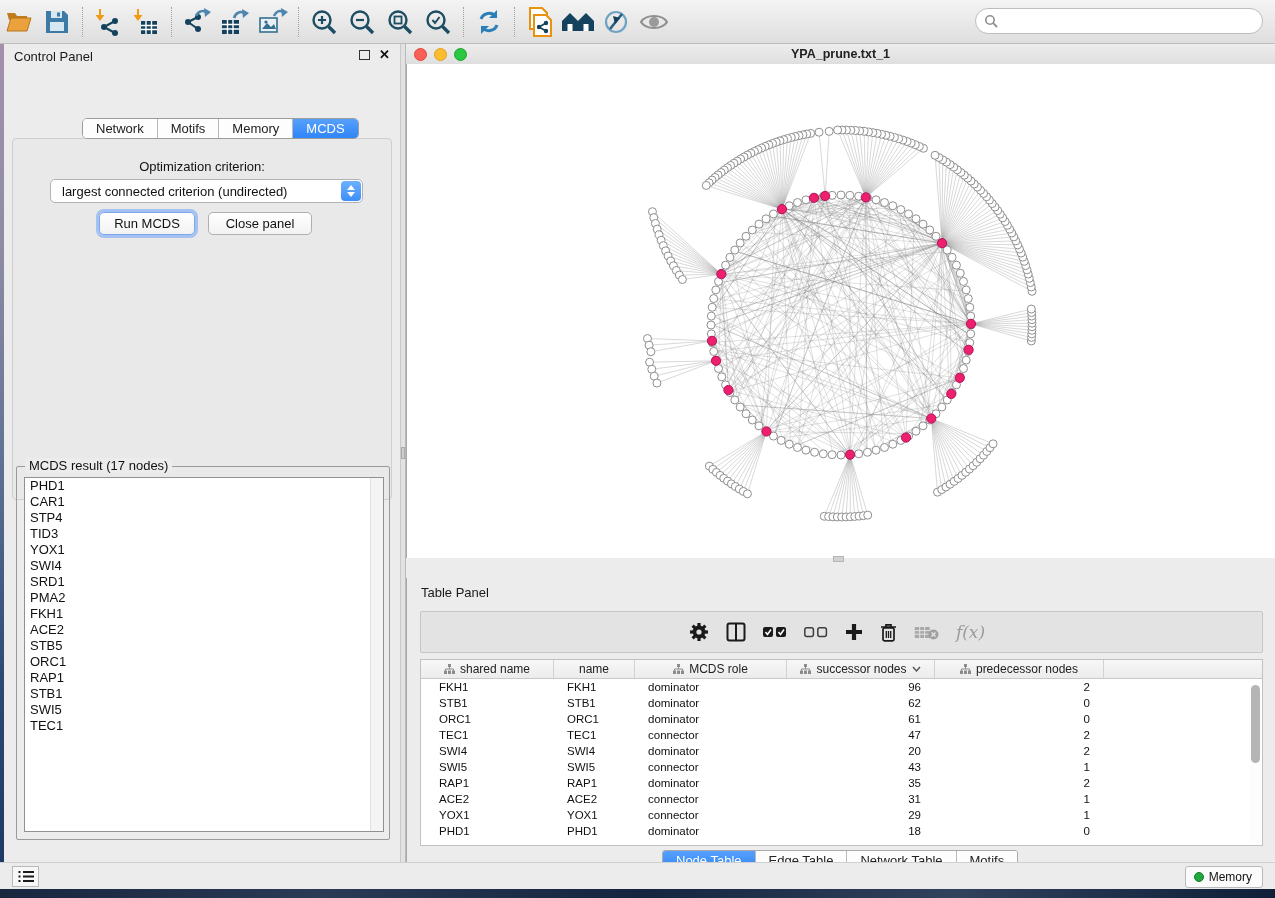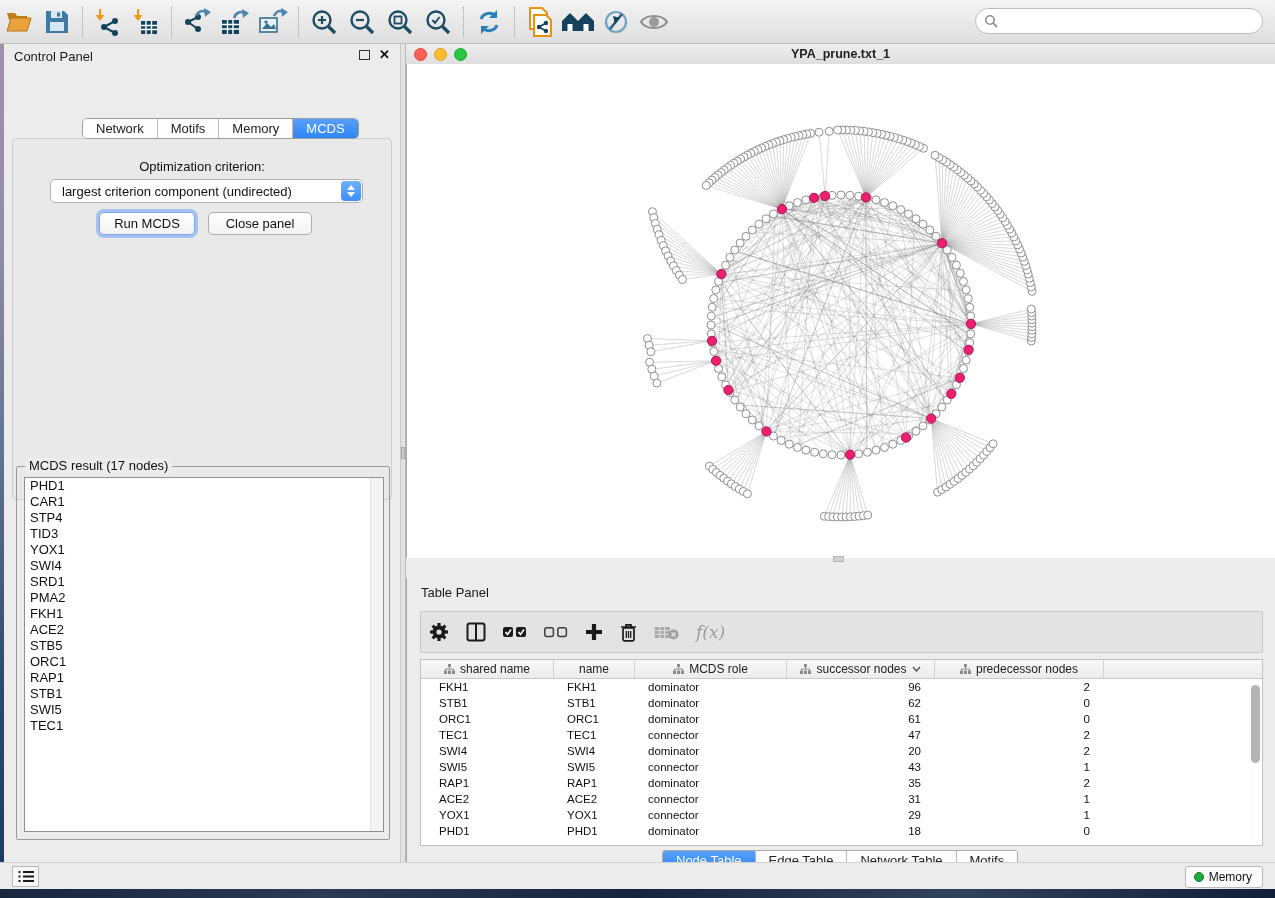--- a/index.html
+++ b/index.html
@@ -75,21 +75,21 @@
   #light-green { left:48px; background:#2ac840; border:1px solid #1da32f; }
   #net-title { position:absolute; left:0; top:3px; width:100%; text-align:center; font-size:12.5px; font-weight:700; color:#222; }
   #net-canvas { position:absolute; left:406px; top:64px; width:869px; height:494px; background:#fff; border-left:1px solid #a8a8a8; }
   #hgrip { position:absolute; left:833px; top:556px; width:11px; height:6px; background:#d2d2d2; border:1px solid #b5b5b5; }
 
   
   #table-panel { position:absolute; left:406px; top:562px; width:965px; height:300px; background:#ececec; border-left:1px solid #a8a8a8;margin-top:16px; }
   #tp-title { position:absolute; left:14px; top:7px; font-size:13px; color:#1a1a1a; }
   #tp-float { right:32px; } #tp-close { right:12px; }
   #tp-toolbar { position:absolute; left:13px; top:33px; width:843px; height:42px; background:#e3e3e3;
-    border:1px solid #c6c6c6; border-radius:2px; display:flex; align-items:center; padding-left:8px; }
+    border:1px solid #c6c6c6; border-radius:2px; display:flex; align-items:center; padding-left:8px;justify-content:center; }
   .tpbtn { margin-right:17px; display:flex; align-items:center; justify-content:center; }
   .fx { font-family:"DejaVu Serif",serif; font-style:italic; font-size:17px; color:#9b9b9b; }
 
   #node-table { position:absolute; left:13px; top:81px; width:843px; height:187px; background:#fff; border:1px solid #c2c2c2; }
   #nt-header { display:flex; height:19px; background:linear-gradient(#f7f7f7,#ececec); border-bottom:1px solid #c9c9c9; }
   .th { display:flex; align-items:center; justify-content:center; gap:5px; font-size:12px; color:#222;
     border-right:1px solid #d2d2d2; overflow:hidden; }
   .trow { display:flex; height:16px; }
   .td { font-size:11.5px; color:#111; line-height:16px; overflow:hidden; white-space:nowrap; }
   .td.l { padding-left:18px; text-align:left; }
@@ -264,21 +264,21 @@
     </div>
     <div class="tabrow">
       <div class="tab">Network</div>
       <div class="tab">Motifs</div>
       <div class="tab">Memory</div>
       <div class="tab active">MCDS</div>
     </div>
     <div id="cp-box">
       <div id="opt-label">Optimization criterion:</div>
       <div id="criterion">
-        <span>largest criterion component (undirected)</span>
+        <span>largest connected criterion (undirected)</span>
         <span class="stepper">
             <span class="chev-up"></span>
             <span class="chev-dn"></span>
           </span>
       </div>
       <div class="mac-btn" id="run-mcds">Run MCDS</div>
       <div class="mac-btn" id="close-panel">Close panel</div>
     </div>
     <div id="mcds-group">
       <div id="mcds-legend">MCDS result (17 nodes)</div>

